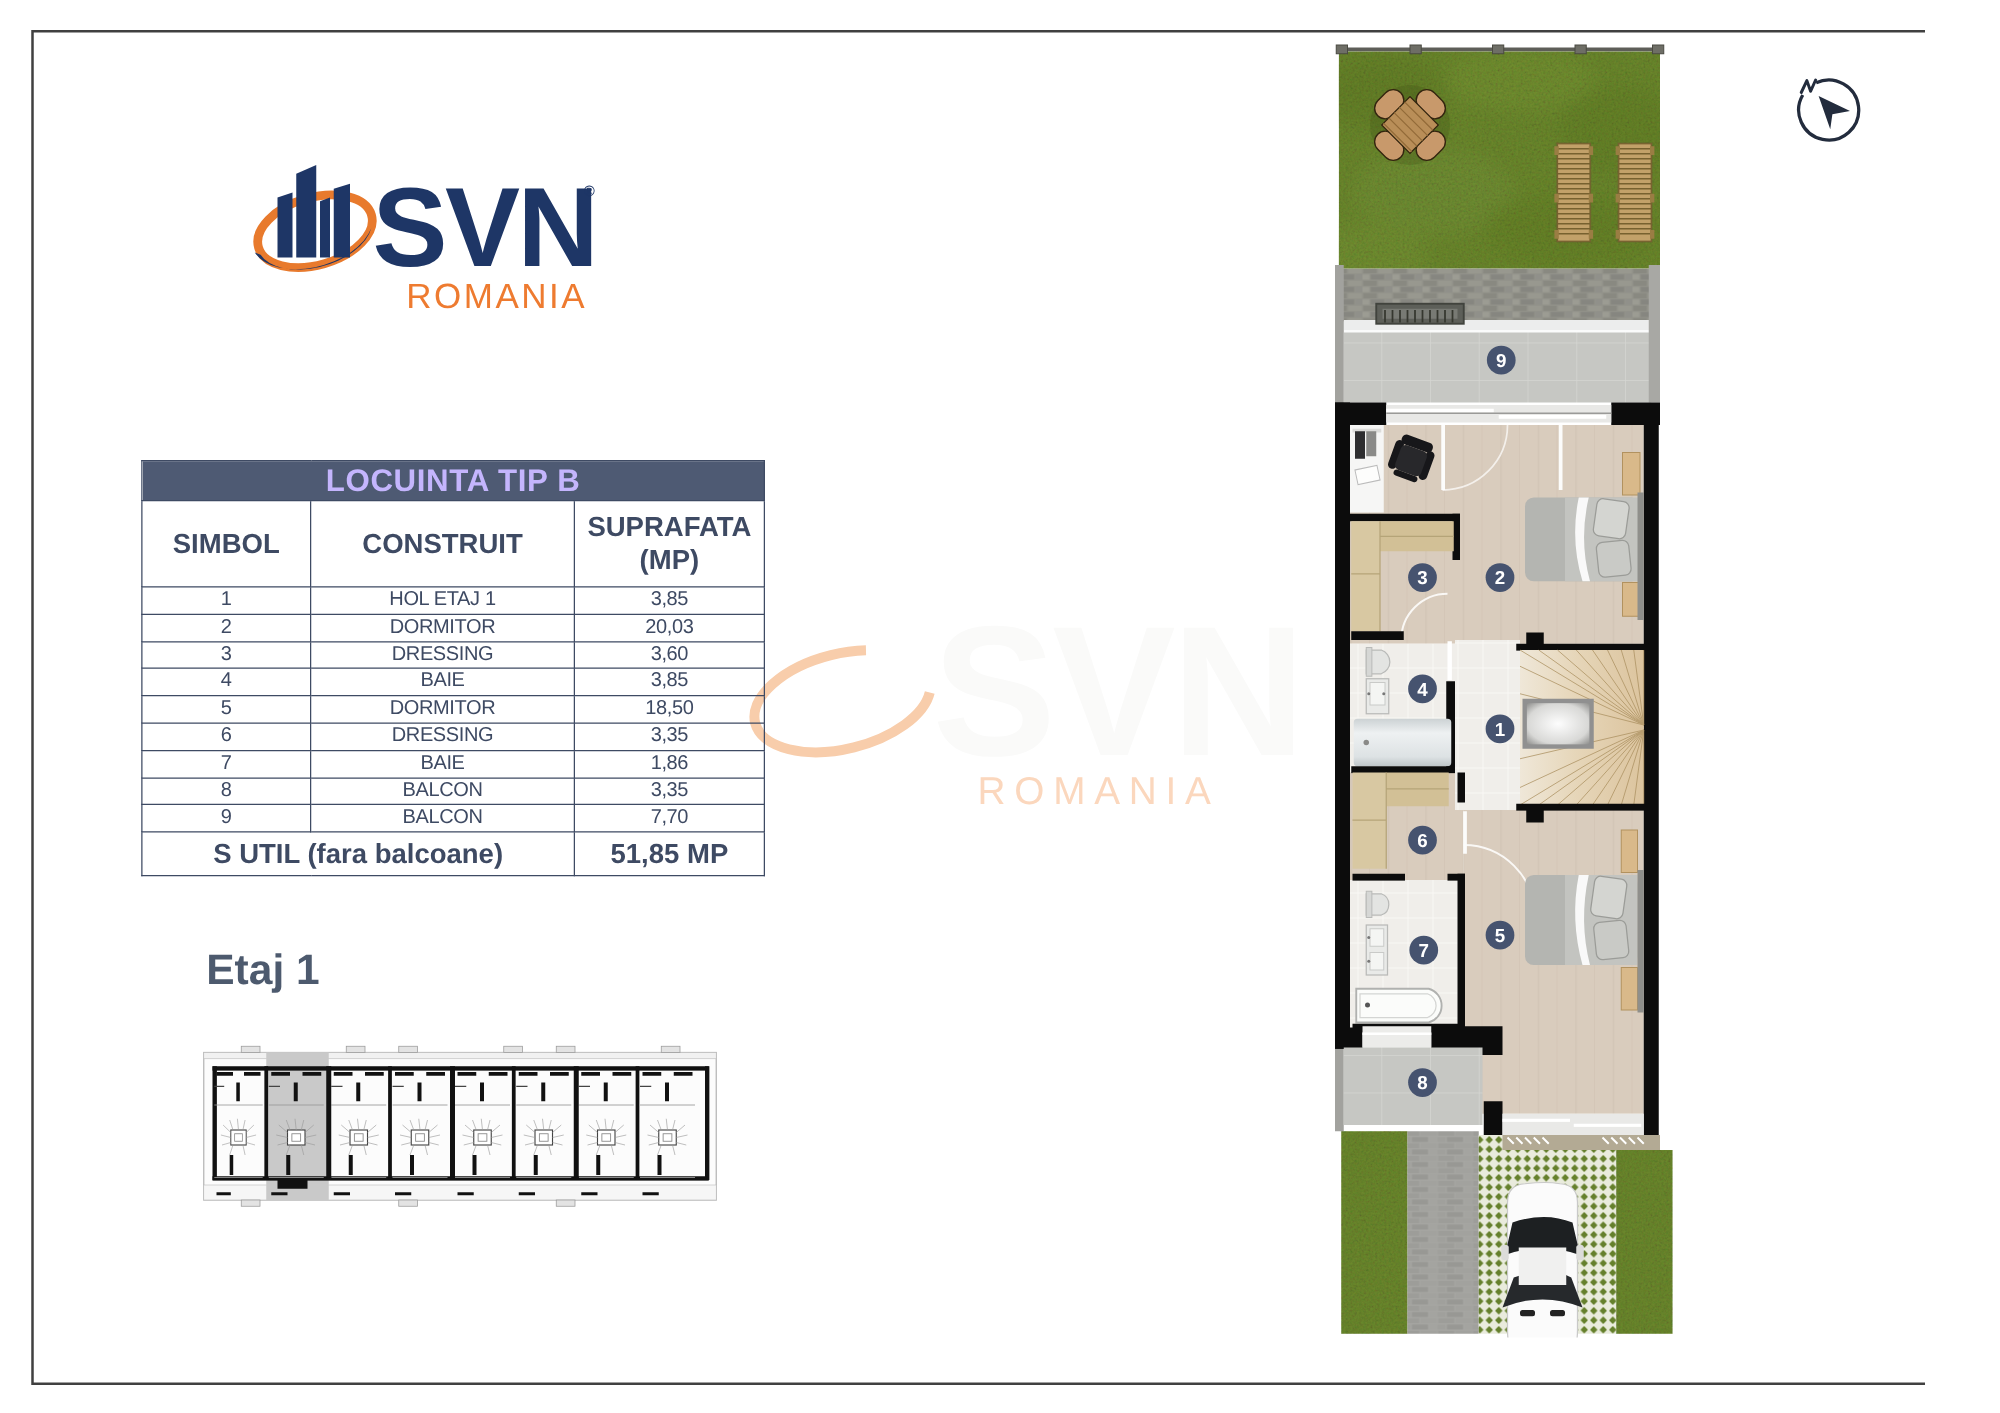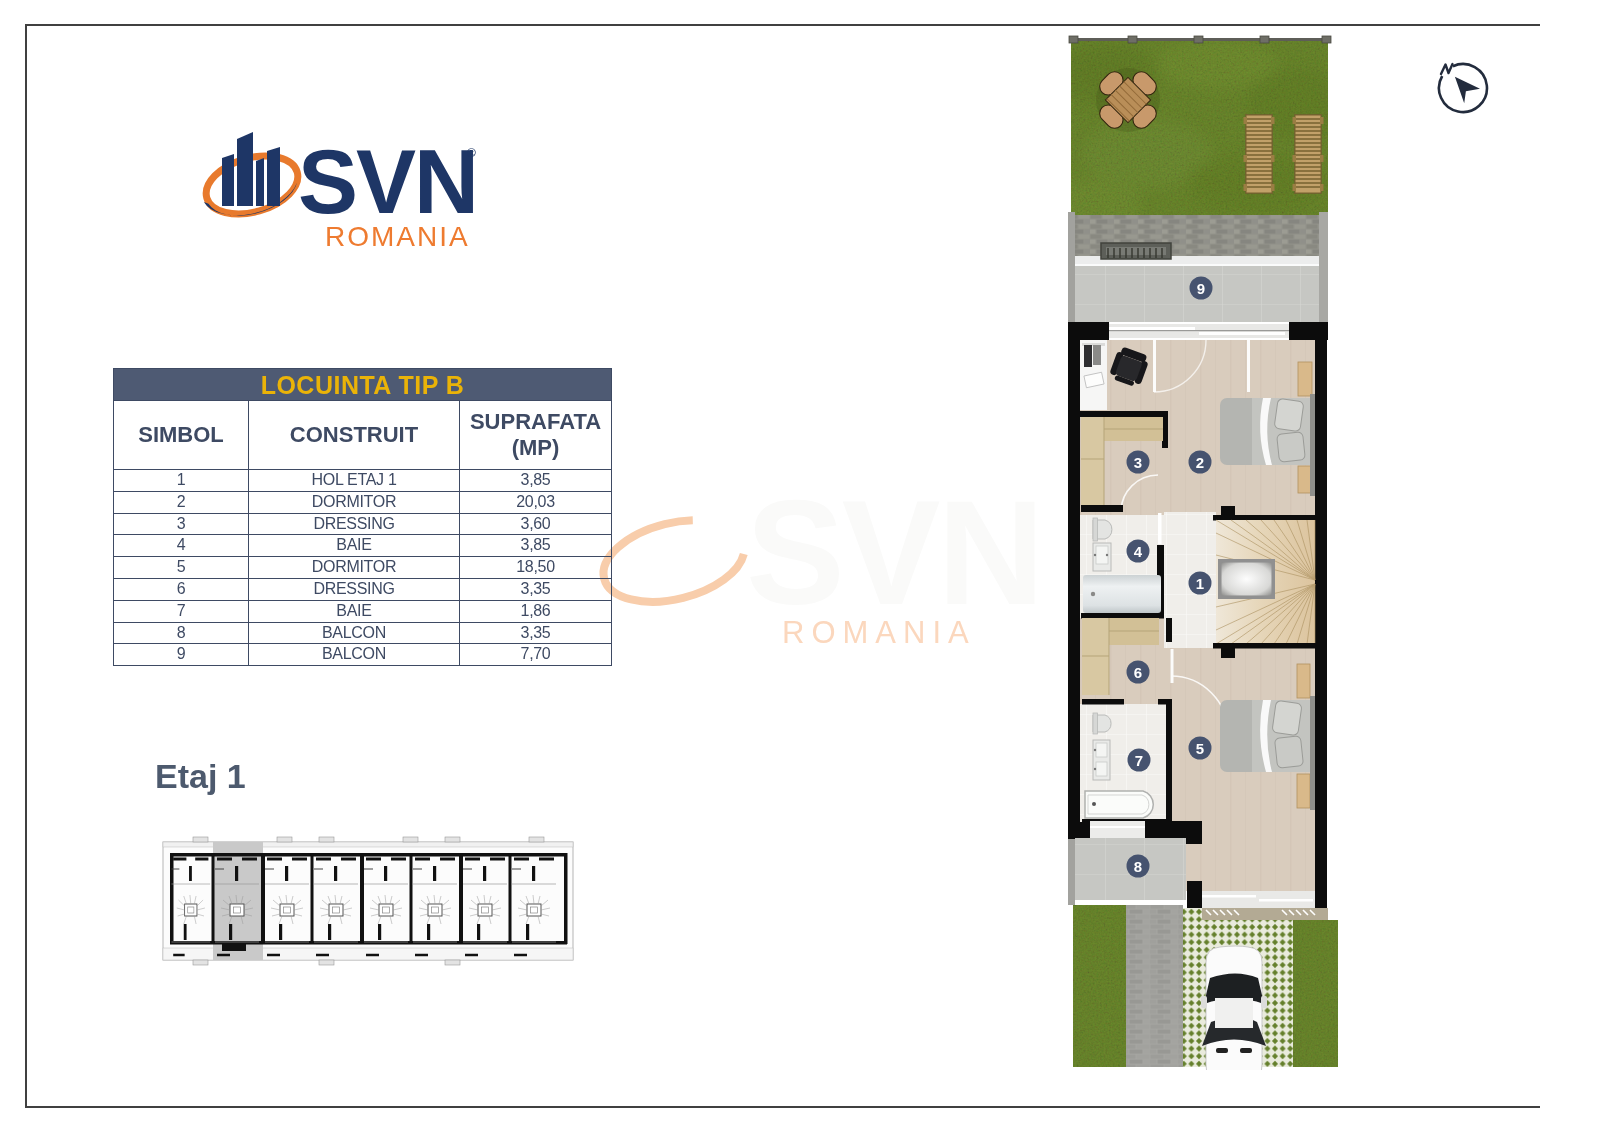--- a/index.html
+++ b/index.html
@@ -1,19 +1,19 @@
 <!DOCTYPE html>
 <html><head><meta charset="utf-8"><style>
 html,body{margin:0;padding:0}
 .page{position:relative;width:1540px;height:1130px;background:#fff;font-family:"Liberation Sans",sans-serif;overflow:hidden}
 .abs{position:absolute}
 .frame{position:absolute;left:25px;top:24px;width:1547px;height:1080px;border:2px solid #404040}
 table.spec{border-collapse:collapse;table-layout:fixed;width:498px;color:#3e4a63}
 table.spec td{border:1.5px solid #3e4a63;text-align:center;vertical-align:middle;padding:0;overflow:hidden}
-td.hdr{background:#4e5a73;color:#eab308;font-size:25px;font-weight:bold;letter-spacing:.5px;height:28px;line-height:28px}
+td.hdr{background:#4e5a73;color:#c4b5fd;font-size:25px;font-weight:bold;letter-spacing:.5px;height:28px;line-height:28px}
 td.ch{font-size:22px;font-weight:bold;line-height:26px}
 td.row{font-size:16px;height:20.8px;line-height:20.8px;letter-spacing:-0.3px}
 td.tot{font-size:22px;font-weight:bold;height:33.5px;line-height:33.5px}
 </style></head>
 <body>
 <div class="page">
 <div class="frame"></div>
 
 <svg class="abs" style="left:195px;top:125px" width="290" height="130" viewBox="0 0 290 130">
   <g transform="rotate(-16 57 60)">
@@ -92,24 +92,28 @@
   <tr>
           <td class="row">8</td>
           <td class="row">BALCON</td>
           <td class="row">3,35</td>
         </tr>
   <tr>
           <td class="row">9</td>
           <td class="row">BALCON</td>
           <td class="row">7,70</td>
         </tr>
+  <tr>
+          <td class="tot" colspan="2">S UTIL (fara balcoane)</td>
+          <td class="tot">51,85 MP</td>
+        </tr>
 </tbody>
     </table>
 
-<div class="abs" style="left:155px;top:757px;font-size:34px;font-weight:bold;color:#4d5a6e">Etaj 1</div>
+<div class="abs" style="left:165px;top:757px;font-size:34px;font-weight:bold;color:#4d5a6e">Etaj 1</div>
 
 <svg class="abs" style="left:160px;top:834px" width="416" height="144" viewBox="0 0 416 144" id="miniplan">
 <defs>
   <g id="munit">
     <path d="M4,5 h15 M29,5 h15" stroke="#111" stroke-width="3"></path>
     <path d="M2,30 h44 M2,88 h44" stroke="#999" stroke-width="0.7"></path>
     <rect x="17" y="50" width="14" height="12" fill="#fff" stroke="#444" stroke-width="0.9"></rect>
     <rect x="20.5" y="53" width="7" height="6" fill="#fff" stroke="#888" stroke-width="0.7"></rect>
     <path d="M17,52 l-7,-6 M17,56 l-9,-2 M17,60 l-8,2 M31,52 l7,-6 M31,56 l9,-2 M31,60 l8,2 M19,50 l-3,-8 M24,50 l-1,-9 M28,50 l2,-8 M19,62 l-3,8 M28,62 l2,8" stroke="#999" stroke-width="0.5"></path>
     <rect x="22" y="12" width="3.2" height="15" fill="#111"></rect>

